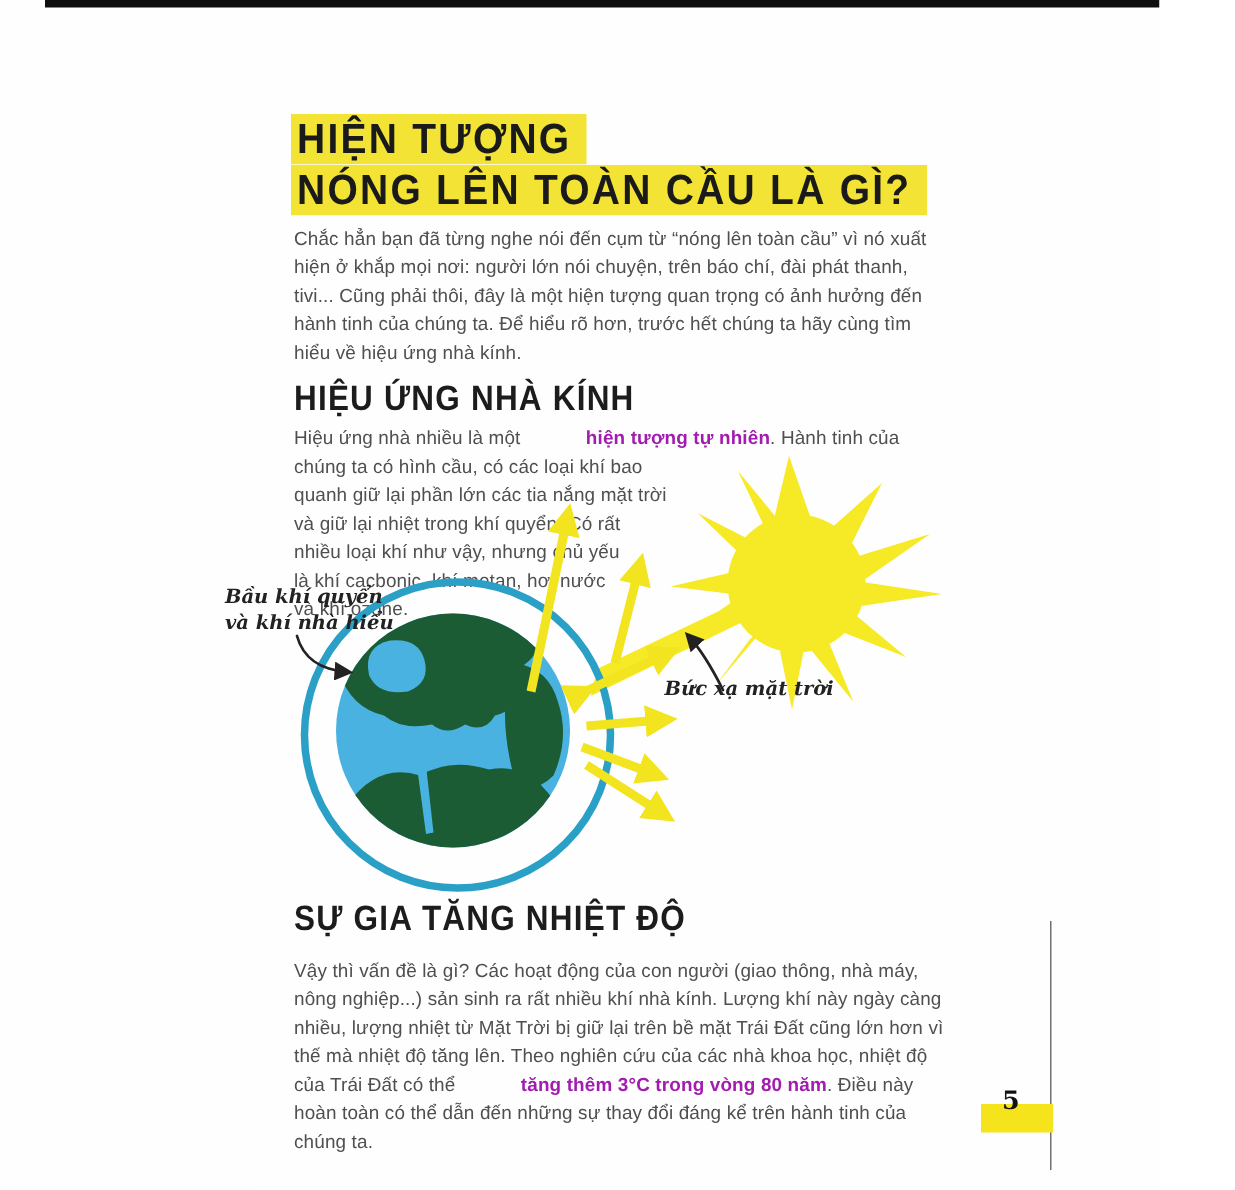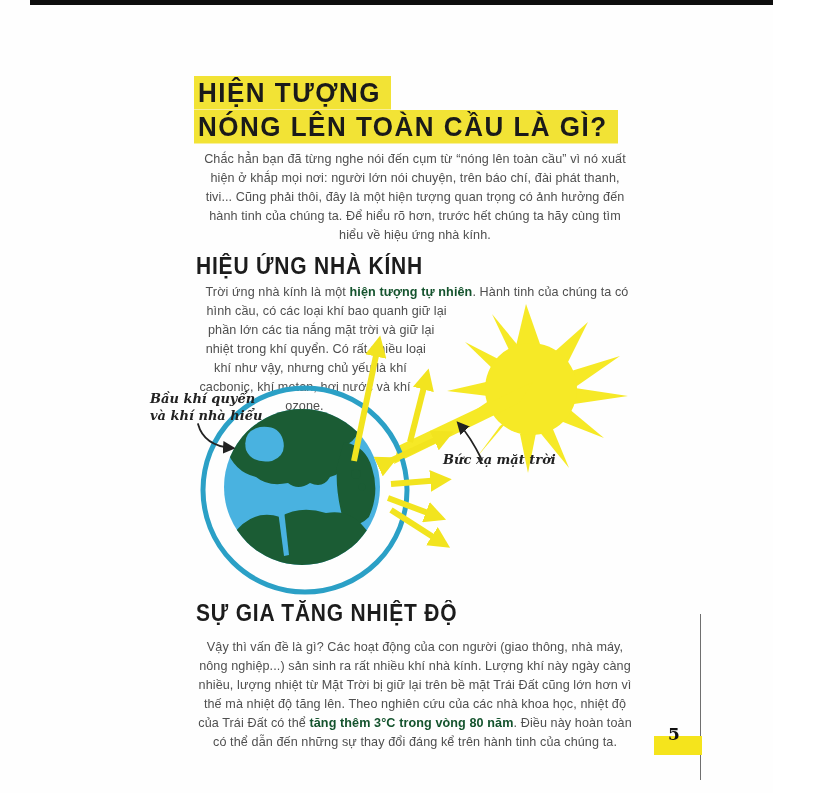--- a/index.html
+++ b/index.html
@@ -10,22 +10,22 @@
   
   .title-block{position:absolute;left:194px;top:76px;}
   .title-line{display:table;background:#f2e335;color:#1a1a1a;
       font-family:"Liberation Sans",sans-serif;font-weight:bold;
       font-size:26px;line-height:28px;letter-spacing:1.5px;
       padding:1px 10px 2px 4px;transform:scaleY(1.08);transform-origin:left top;}
   .title-line + .title-line{margin-top:3px;}
 
   
   .para{position:absolute;color:#4f4f4f;font-size:12.6px;line-height:19px;
-        letter-spacing:0.1px;text-align:center;}
-  .para b{color:#14532d;}
+        letter-spacing:0.1px;text-align:left;}
+  .para b{color:#a21caf;margin-left:40px;}
   #intro-para{left:196px;top:150px;width:438px;}
   #greenhouse-para{left:196px;top:283px;width:442px;}
   #temperature-para{left:196px;top:638px;width:438px;}
 
   
   .section-heading{position:absolute;color:#1c1c1c;font-weight:bold;
       font-size:21px;letter-spacing:0.8px;
       font-family:"Liberation Sans",sans-serif;
       transform:scaleY(1.12);transform-origin:left top;}
   #greenhouse-heading{left:196px;top:253px;}
@@ -60,21 +60,21 @@
   <div class="title-block">
     <div class="title-line">HIỆN TƯỢNG</div>
     <div class="title-line">NÓNG LÊN TOÀN CẦU LÀ GÌ?</div>
   </div>
 
   <div class="para" id="intro-para">Chắc hẳn bạn đã từng nghe nói đến cụm từ “nóng lên toàn cầu” vì nó xuất hiện ở khắp mọi nơi: người lớn nói chuyện, trên báo chí, đài phát thanh, tivi... Cũng phải thôi, đây là một hiện tượng quan trọng có ảnh hưởng đến hành tinh của chúng ta. Để hiểu rõ hơn, trước hết chúng ta hãy cùng tìm hiểu về hiệu ứng nhà kính.</div>
 
   <div class="section-heading" id="greenhouse-heading">HIỆU ỨNG NHÀ KÍNH</div>
 
   <div class="para" id="greenhouse-para">
-    <span class="wrap-spacer"></span><span>Trời ứng nhà kính là một </span><b>hiện tượng tự nhiên</b><span>. Hành tinh của chúng ta có hình cầu, có các loại khí bao quanh giữ lại phần lớn các tia nắng mặt trời và giữ lại nhiệt trong khí quyển. Có rất nhiều loại khí như vậy, nhưng chủ yếu là khí cacbonic, khí metan, hơi nước và khí ozone.</span>
+    <span class="wrap-spacer"></span><span>Hiệu ứng nhà nhiều là một </span><b>hiện tượng tự nhiên</b><span>. Hành tinh của chúng ta có hình cầu, có các loại khí bao quanh giữ lại phần lớn các tia nắng mặt trời và giữ lại nhiệt trong khí quyển. Có rất nhiều loại khí như vậy, nhưng chủ yếu là khí cacbonic, khí metan, hơi nước và khí ozone.</span>
   </div>
 
   <svg id="diagram-svg" viewBox="0 0 515 302">
     <defs>
       <clipPath id="earthClip">
           <circle cx="154" cy="191" r="78"></circle>
         </clipPath>
       <marker id="ya" markerWidth="3.6" markerHeight="3.6" refX="1.8" refY="1.8" orient="auto">
         <path d="M0,0 L3.6,1.8 L0,3.6 Z" fill="#f2e41f"></path>
       </marker>

